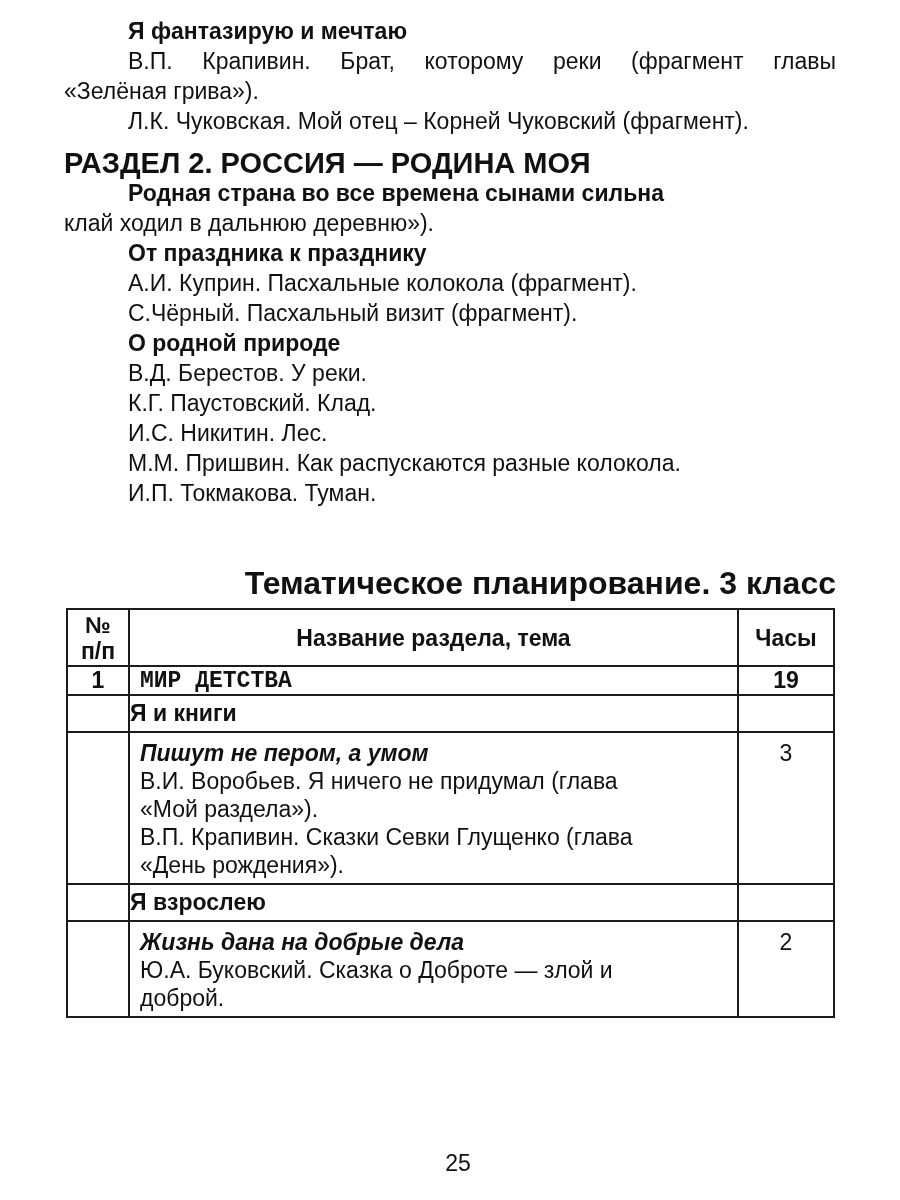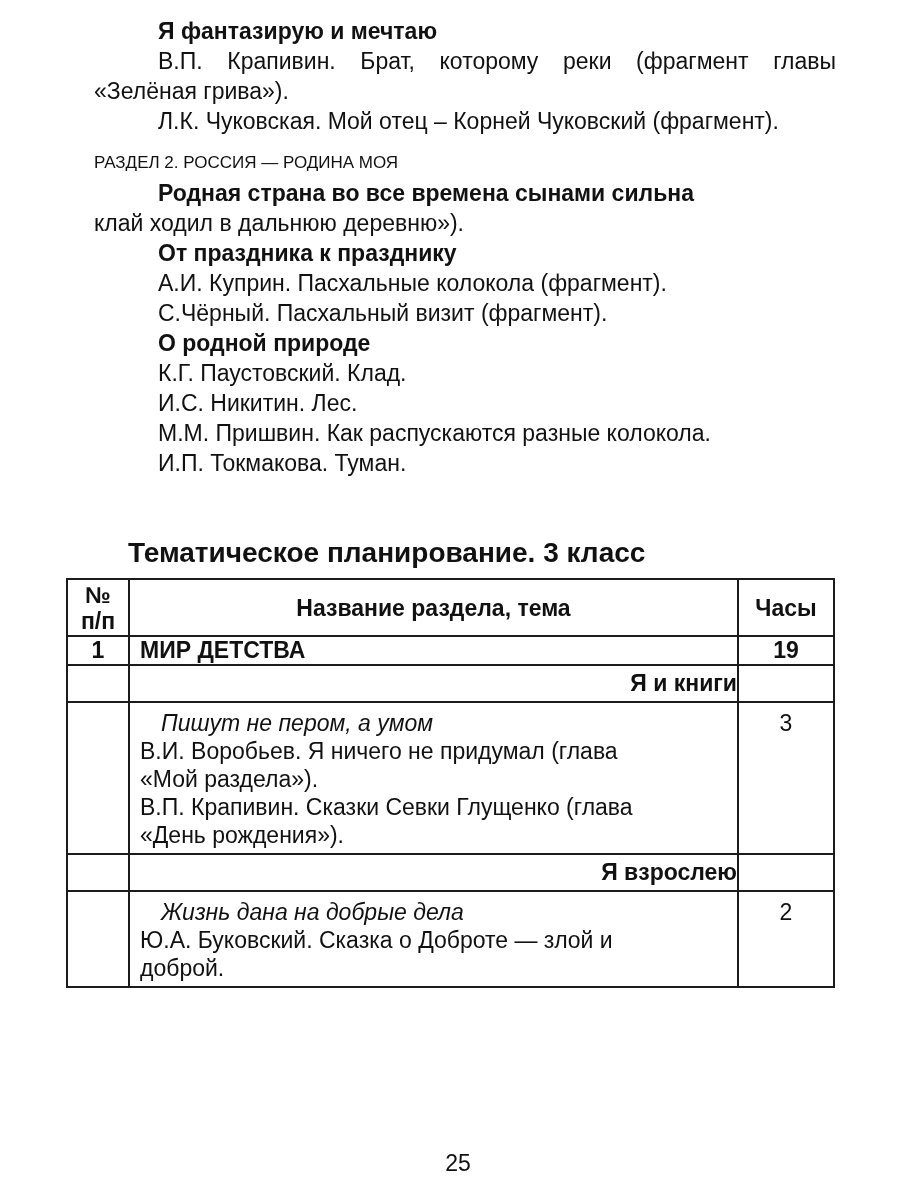--- a/index.html
+++ b/index.html
@@ -10,38 +10,38 @@
     background:#ffffff;
     color:#111;
     font-family:"Liberation Sans", sans-serif;
     overflow:hidden;
   }
   
   .toc {
     padding:16px 64px 0 64px;
     font-size:23px;
     line-height:30px;
-    margin-left:30px;
   }
   .tl { min-height:30px; }
   .ind { text-indent:64px; }
   .b  { font-weight:bold; }
   .just { text-align:justify; text-align-last:justify; }
   .sec {
-    font-weight:normal;
-    font-size:17px;
+    font-weight:bold;
+    font-size:29px;
     margin-top:12px;
   }
   
   .plan-title {
     margin:60px 64px 10px 64px;
     text-indent:64px;
-    font-size:28px;
+    font-size:32px;
     font-weight:bold;
     line-height:30px;
+    text-align:right;
   }
   
   table.plan {
     border-collapse:collapse;
     table-layout:fixed;
     width:767px;
     margin-left:66px;
   }
   table.plan col.c-num   { width:62px; }
   table.plan col.c-name  { width:609px; }
@@ -54,34 +54,34 @@
   table.plan th {
     font-weight:bold;
     text-align:center;
     vertical-align:middle;
     height:57px;
     line-height:26px;
   }
   .row-section td { height:27px; vertical-align:middle; font-weight:bold; }
   .row-sub td     { height:37px; vertical-align:middle; }
   .cell-center { text-align:center; }
-  .cell-name   { padding-left:10px; padding-right:10px; }
+  .cell-name   { padding-left:10px; padding-right:10px;font-family:Liberation Mono, monospace; }
   .cell-theme  {
     padding:6px 10px 4px 10px;
     line-height:28px;
     vertical-align:top;
   }
   .cell-hours-top {
     vertical-align:top;
     text-align:center;
     padding-top:6px;
     line-height:28px;
   }
-  .theme-title { font-weight:normal; font-style:italic;margin-left:21px; }
-  .sub-center  { text-align:right; font-weight:bold; }
+  .theme-title { font-weight:bold; font-style:italic; }
+  .sub-center  { text-align:left; font-weight:bold; }
   
   .page-num {
     position:absolute;
     top:1150px; left:0;
     width:100%;
     text-align:center;
     font-size:23px;
     margin-left:8px;
   }
 </style>
@@ -101,20 +101,21 @@
     <div class="tl sec">РАЗДЕЛ 2. РОССИЯ — РОДИНА МОЯ</div>
 
     <div class="tl ind b">Родная страна во все времена сынами сильна</div>
     <div>
       <div class="tl">клай ходил в дальнюю деревню»).</div>
     </div>
     <div class="tl ind b">От праздника к празднику</div>
     <div class="tl ind">А.И. Куприн. Пасхальные колокола (фрагмент).</div>
     <div class="tl ind">С.Чёрный. Пасхальный визит (фрагмент).</div>
     <div class="tl ind b">О родной природе</div>
+    <div class="tl ind">В.Д. Берестов. У реки.</div>
     <div class="tl ind">К.Г. Паустовский. Клад.</div>
     <div class="tl ind">И.С. Никитин. Лес.</div>
     <div class="tl ind">М.М. Пришвин. Как распускаются разные колокола.</div>
     <div class="tl ind">И.П. Токмакова. Туман.</div>
   </div>
 
   <div class="plan-title">Тематическое планирование. 3 класс</div>
 
   <table class="plan">
     <colgroup>

